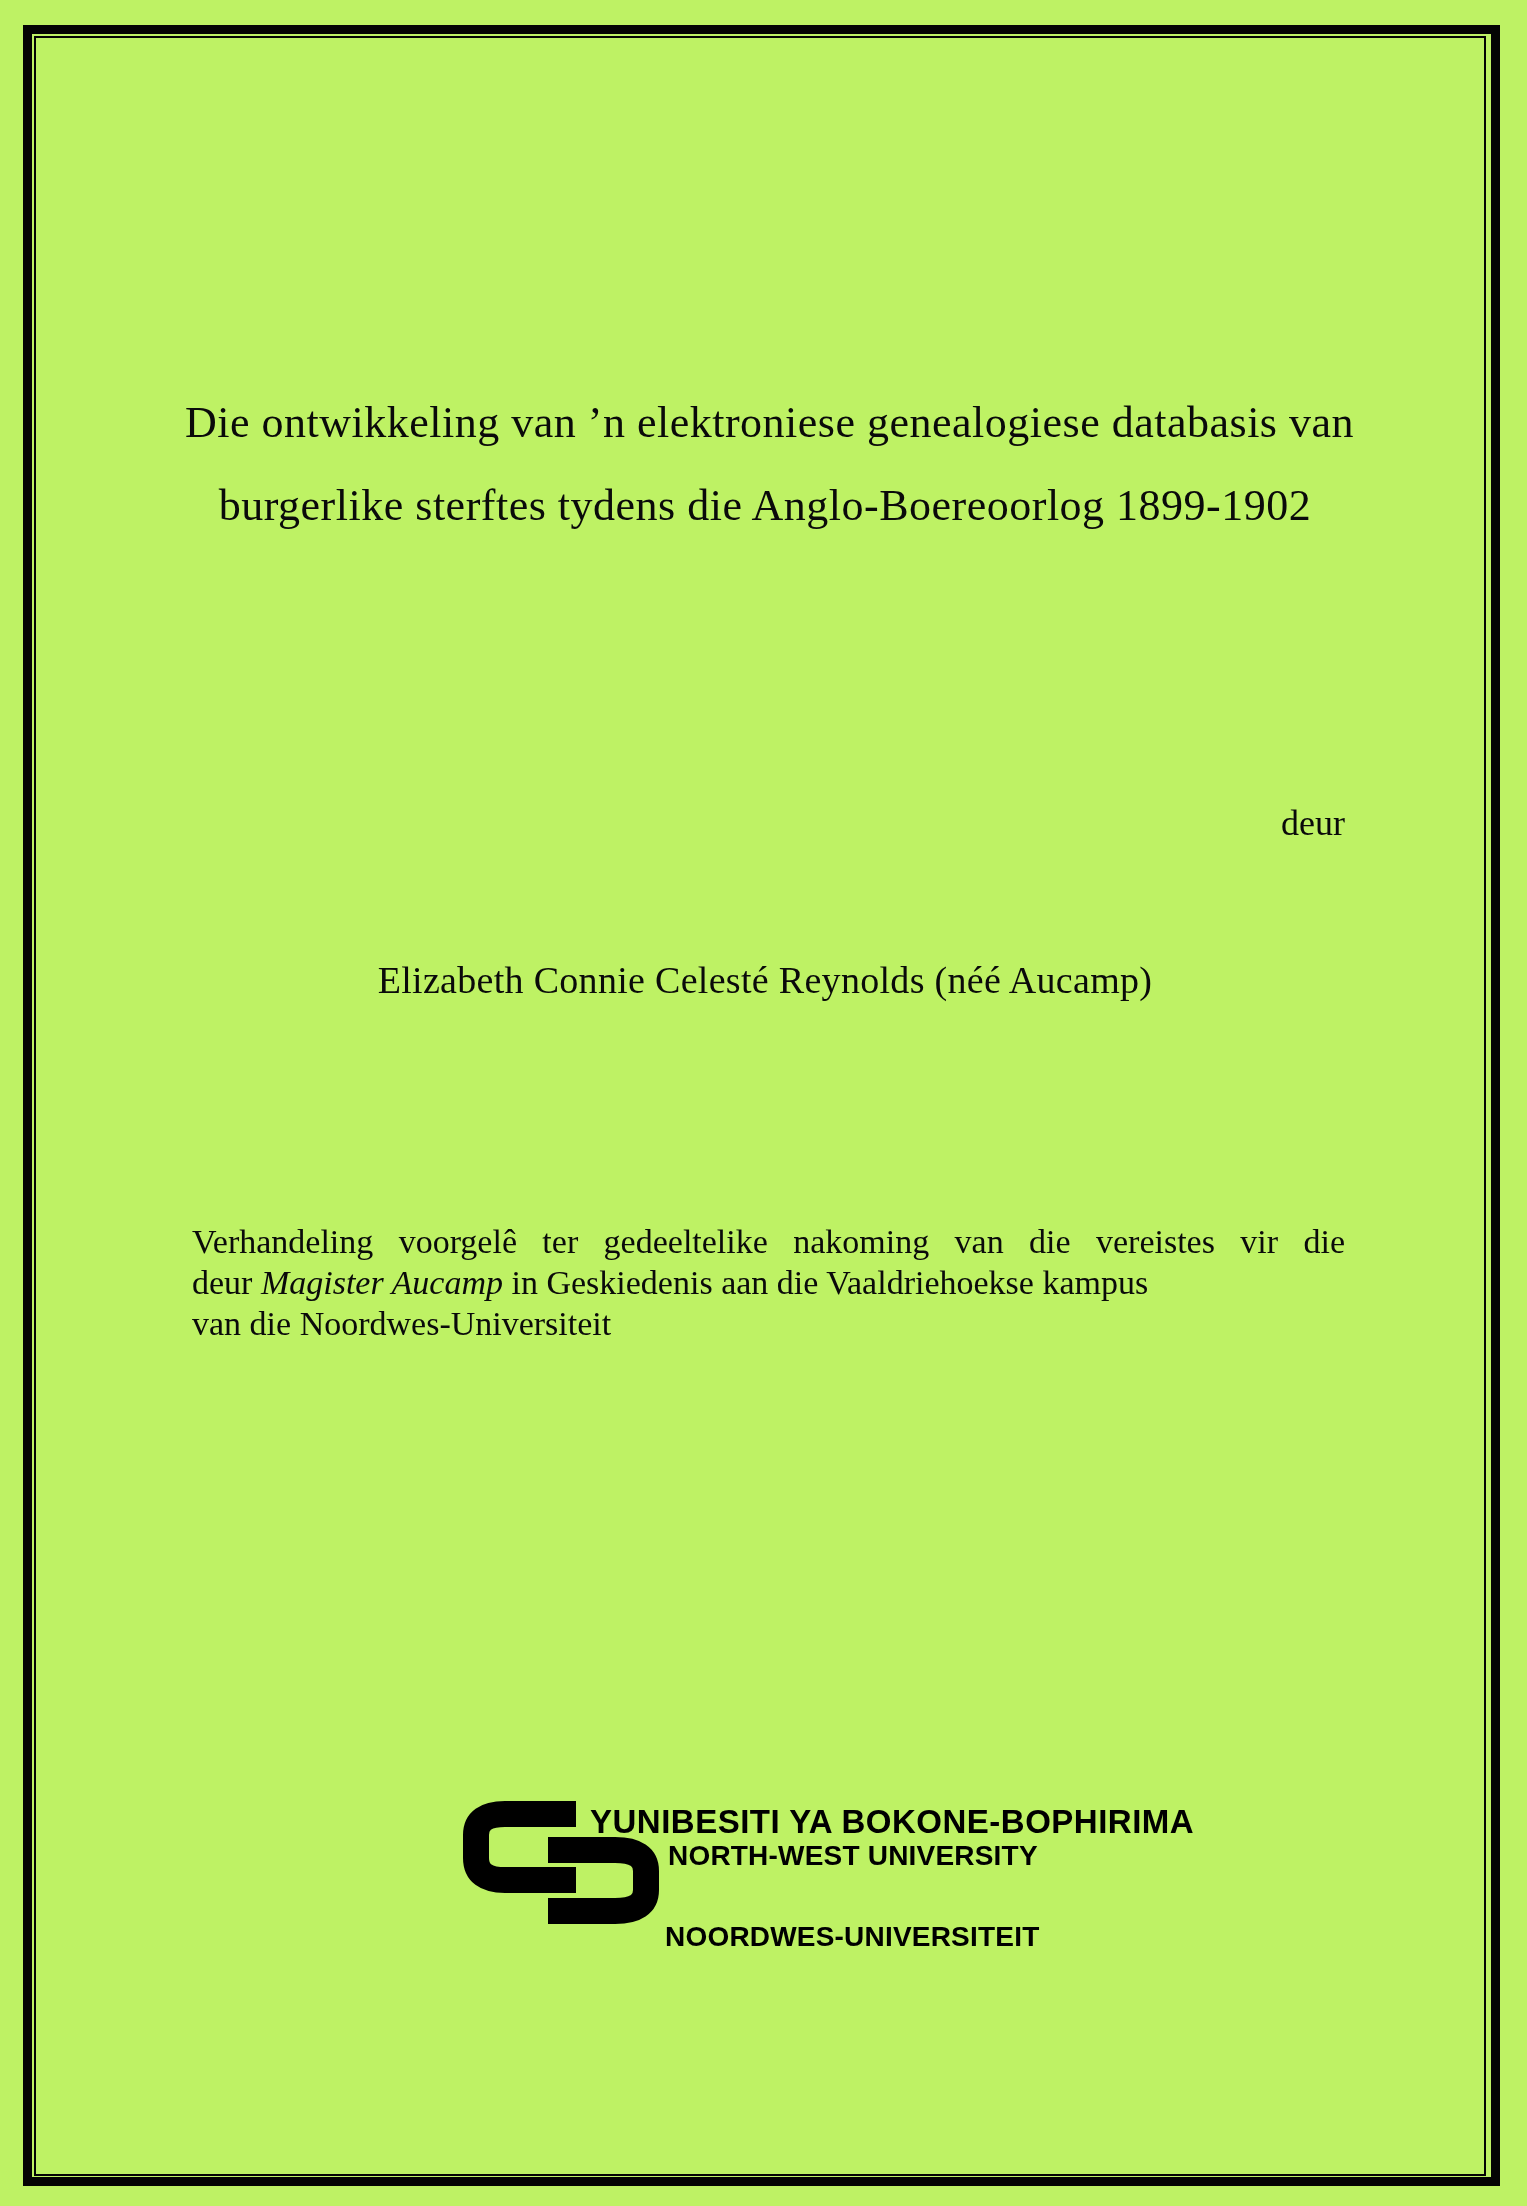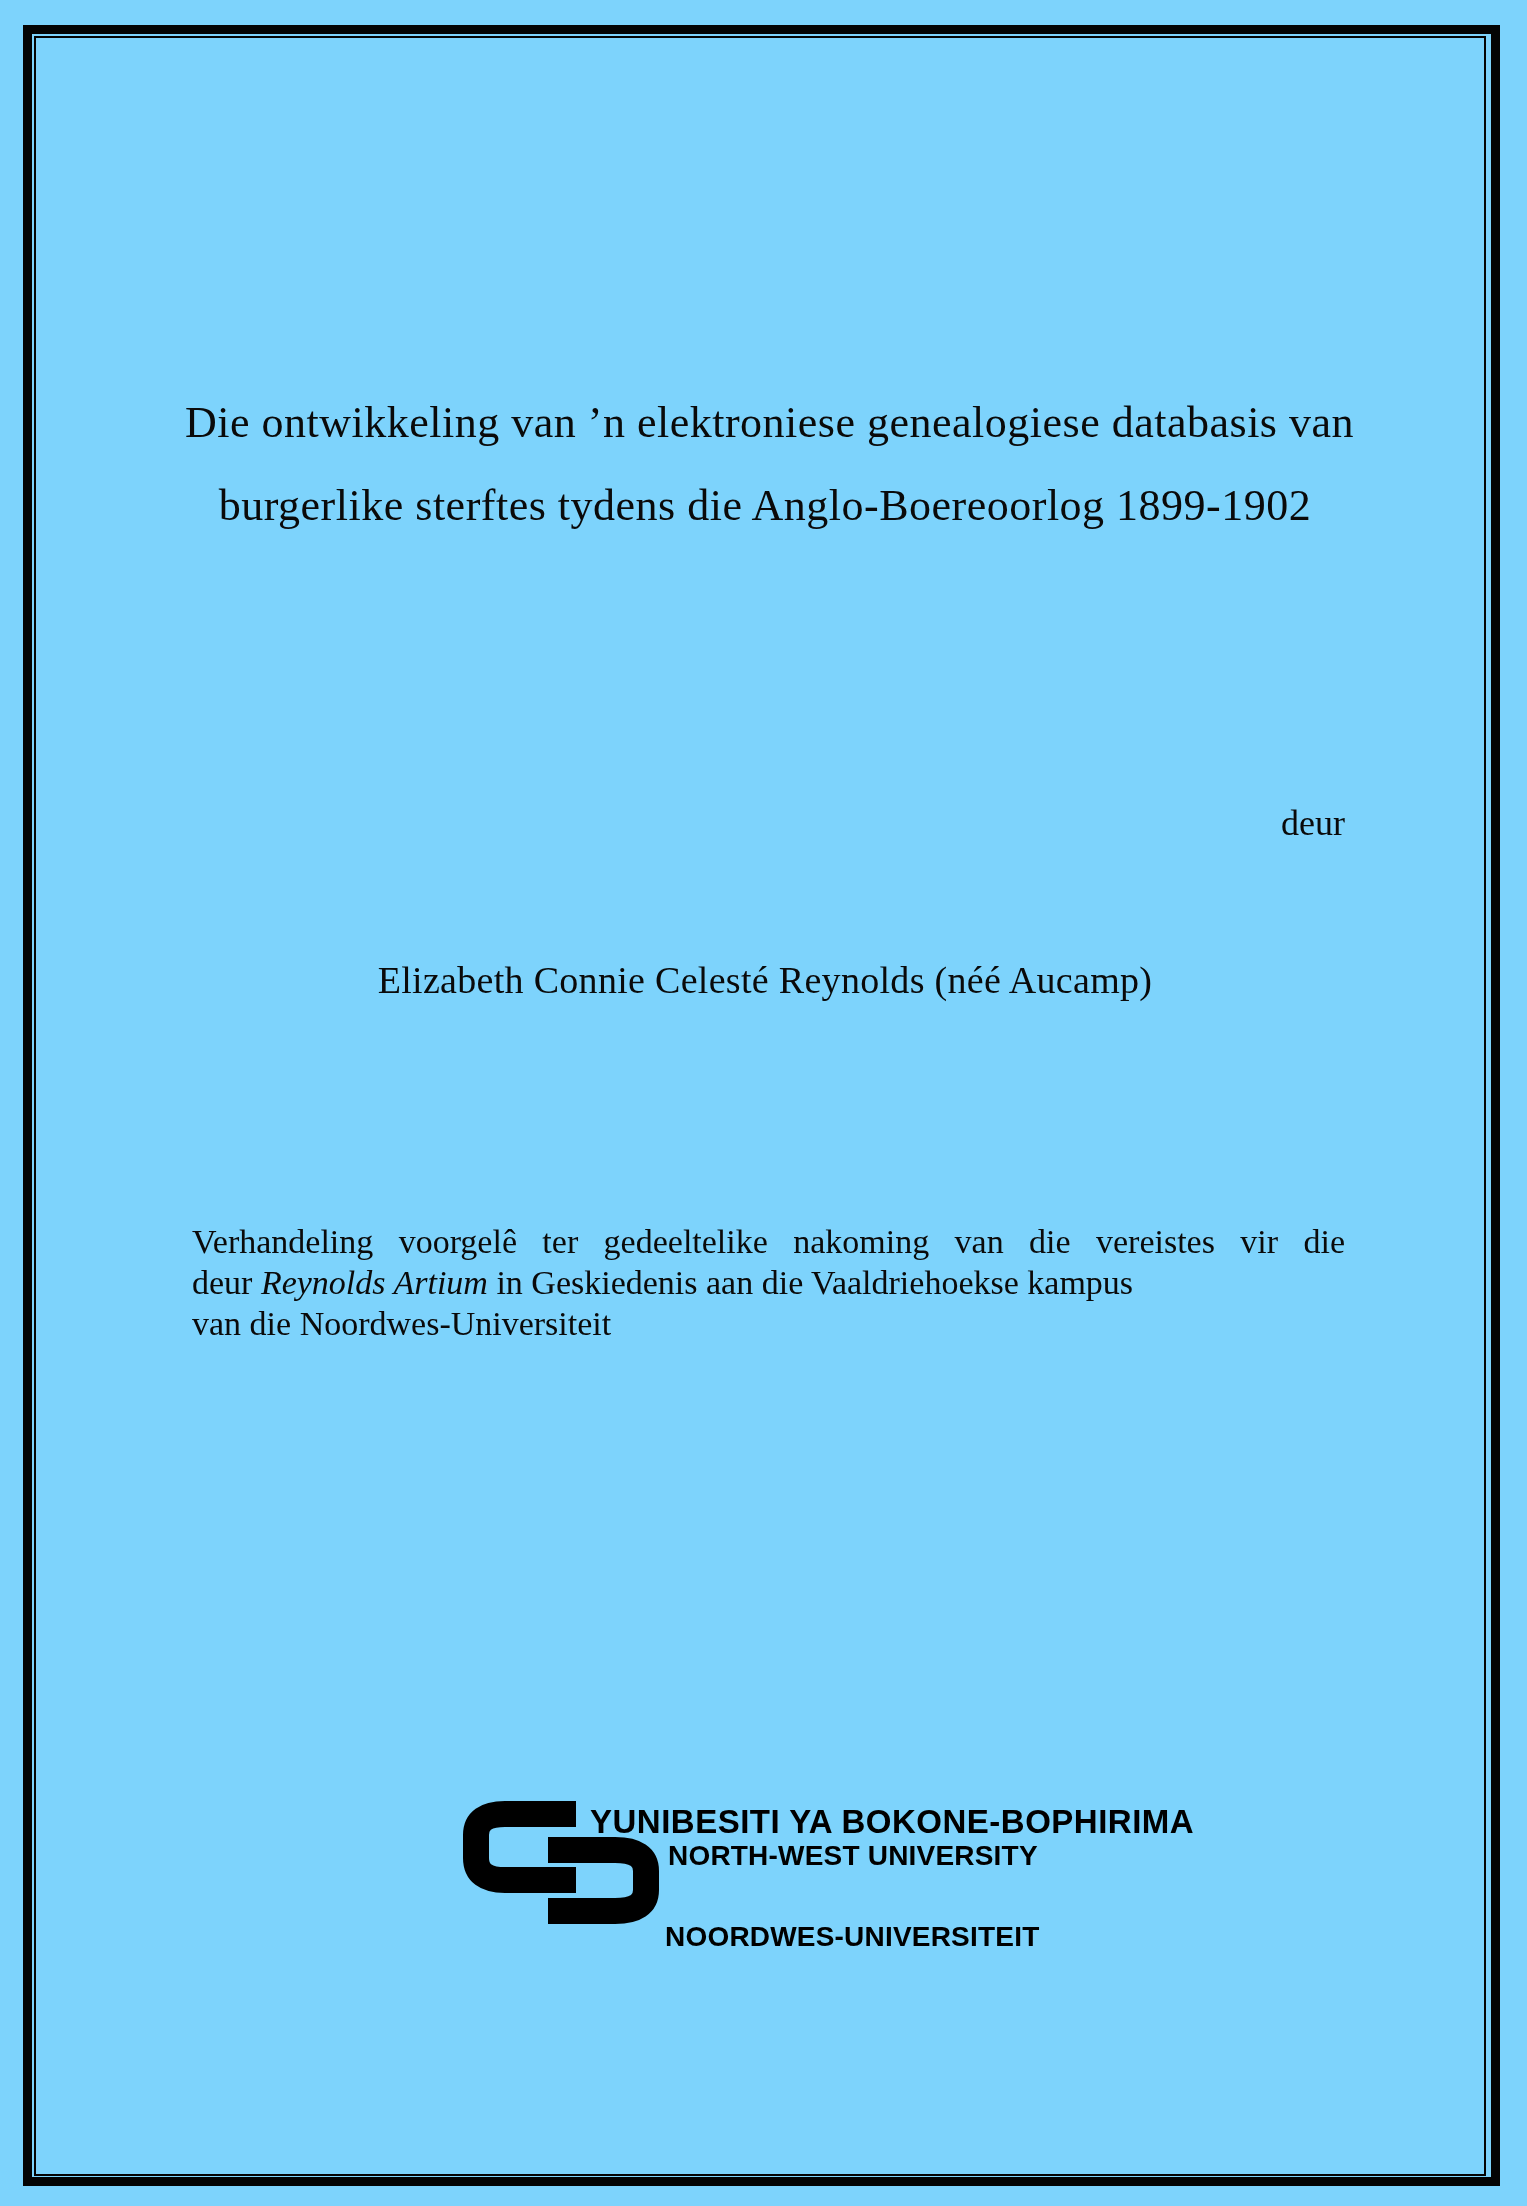--- a/index.html
+++ b/index.html
@@ -1,20 +1,20 @@
 <!DOCTYPE html>
 <html><head>
 <meta charset="utf-8">
 <style>
   html, body { margin: 0; padding: 0; background: #ffffff; }
   .page {
     position: relative;
     width: 1527px;
     height: 2206px;
-    background: #7dd3fc;
+    background: #bef264;
     color: #0a0a0a;
     font-family: "Liberation Serif", serif;
     overflow: hidden;
   }
   
   .frame-outer {
     position: absolute;
     left: 23px; top: 25px; right: 27px; bottom: 20px;
     border: 9px solid #040404;
   }
@@ -92,21 +92,21 @@
     <div>Die ontwikkeling van ’n elektroniese genealogiese databasis van</div>
     <div>burgerlike sterftes tydens die Anglo-Boereoorlog 1899-1902</div>
   </div>
 
   <div class="byline">deur</div>
 
   <div class="author">Elizabeth Connie Celesté Reynolds (néé Aucamp)</div>
 
   <div class="statement">
     <div class="justified">Verhandeling voorgelê ter gedeeltelike nakoming van die vereistes vir die</div>
-    <div><span>deur </span><span class="italic">Reynolds Artium</span><span> in Geskiedenis aan die Vaaldriehoekse kampus</span></div>
+    <div><span>deur </span><span class="italic">Magister Aucamp</span><span> in Geskiedenis aan die Vaaldriehoekse kampus</span></div>
     <div>van die Noordwes-Universiteit</div>
   </div>
 
   <div class="supervisor-block">
   </div>
 
   <svg class="logo-mark" viewBox="0 0 196 125" xmlns="http://www.w3.org/2000/svg" aria-hidden="true">
     <path d="M 113,13 H 42 Q 13,13 13,34 V 57 Q 13,79 42,79 H 113" fill="none" stroke="#000000" stroke-width="26" stroke-linecap="butt"></path>
     <path d="M 85,49 H 152 Q 183,49 183,70 V 89 Q 183,110 152,110 H 85" fill="none" stroke="#000000" stroke-width="26" stroke-linecap="butt"></path>
   </svg>

